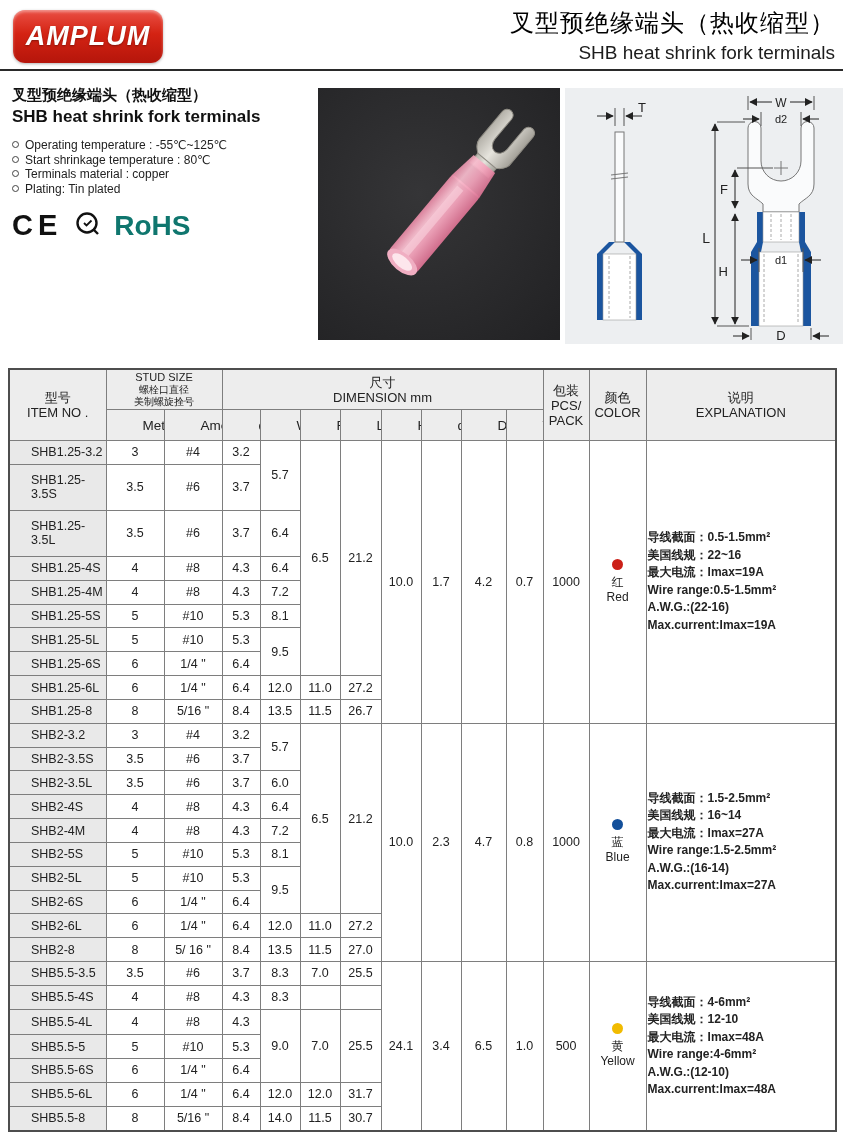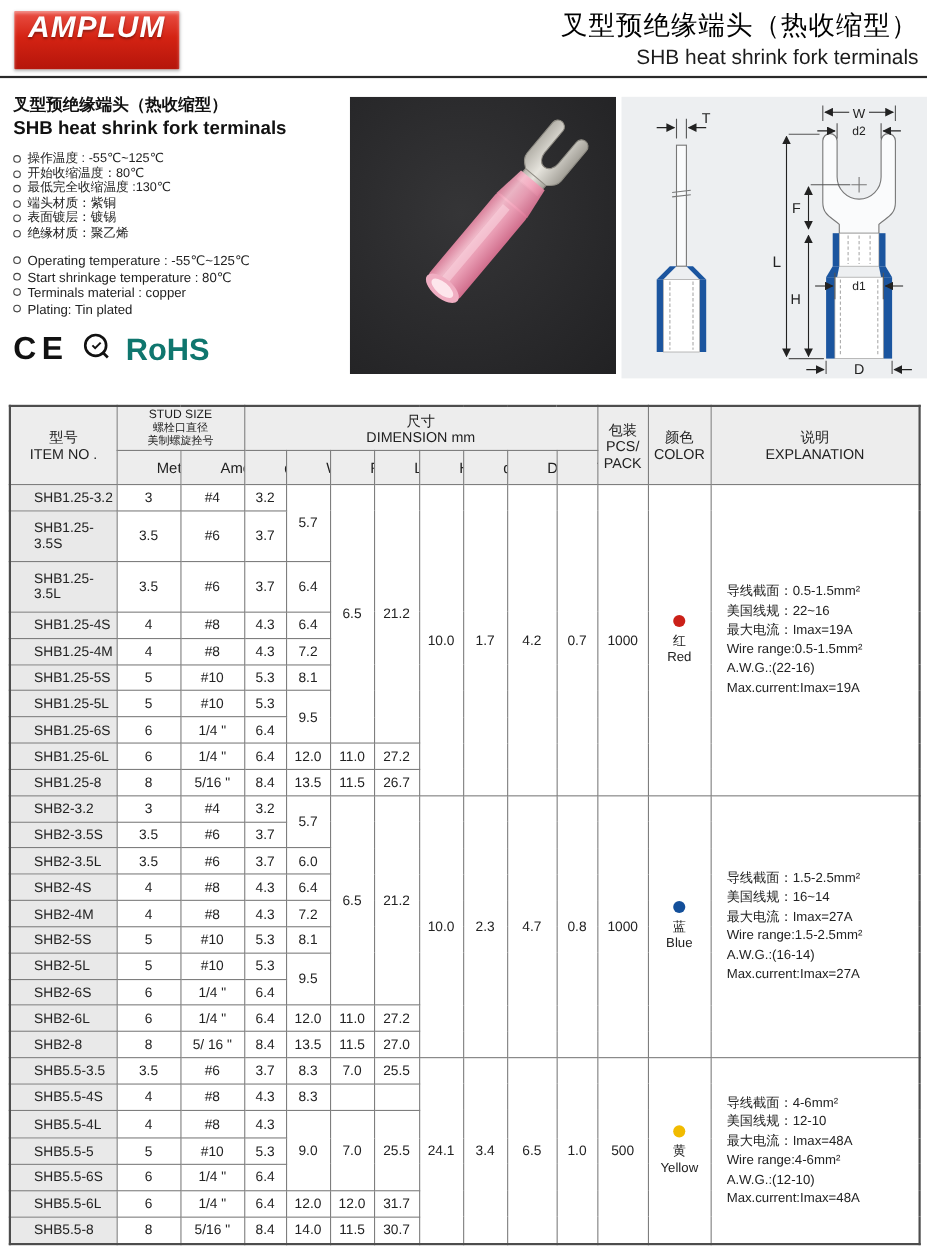--- a/index.html
+++ b/index.html
@@ -2,24 +2,24 @@
 <html><head>
 <meta charset="utf-8">
 <style>
   html,body { margin:0; padding:0; }
   body {
     width:843px; height:1139px; background:#fff; position:relative;
     font-family:"Liberation Sans","DejaVu Sans",sans-serif; color:#222; overflow:hidden;
   }
   
   .logo {
-    position:absolute; left:13px; top:10px; width:150px; height:53px; border-radius:1px;
+    position:absolute; left:13px; top:10px; width:150px; height:53px; border-radius:12px;
     background:linear-gradient(180deg,#ea5045 0%,#d42313 45%,#b5150b 100%);
     box-shadow:inset 0 2px 3px rgba(255,255,255,.4), 0 1px 3px rgba(0,0,0,.3);
-    display:flex; justify-content:center;
+    display:flex; align-items:center; justify-content:center;
   }
   .logo span { color:#fff; font-weight:bold; font-style:italic; font-size:27px; letter-spacing:1px;
     text-shadow:0 1px 2px rgba(0,0,0,.35); }
   .head-titles { position:absolute; right:8px; top:7px; text-align:right; }
   .title-zh { font-size:24px; color:#000; letter-spacing:1px; }
   .title-en { font-size:19px; color:#1c1c1c; margin-top:3px; }
   .rule { position:absolute; left:0; top:69px; width:843px; border-top:2px solid #2a2a2a; }
 
   
   .intro { position:absolute; left:12px; top:86px; width:302px; }
@@ -49,45 +49,37 @@
   .spec tr.h1 { height:38px; }
   .spec tr.h2 { height:31px; }
   .spec tr.h2 th { font-size:13.5px;padding-left:36px; }
   th.stud .stud-t { font-size:11px; line-height:13px; }
   th.stud .stud-s { font-size:10px; line-height:12px; display:flex; justify-content:space-between; padding:0 5px;flex-direction:column; }
   .spec td { font-size:12.5px; text-align:center; color:#222; background:#fff; padding:0; }
   td.c-item { background:#e9e9e9; text-align:left; padding-left:21px; }
   td.c-color { line-height:15px; }
   td.c-color .dot { display:inline-block; width:11px; height:11px; border-radius:50%; margin-bottom:1px; }
   td.c-color div { font-size:12px; }
-  td.c-expl { text-align:left; padding-left:14px; font-size:12px; line-height:17.5px; }
+  td.c-expl { text-align:left; padding-left:1px; font-size:12px; line-height:17.5px;font-weight:bold; }
 </style>
 </head>
 <body>
 
 <div class="logo">
   <span>AMPLUM</span>
 </div>
 <div class="head-titles">
   <div class="title-zh">叉型预绝缘端头（热收缩型）</div>
   <div class="title-en">SHB heat shrink fork terminals</div>
 </div>
 <div class="rule"></div>
 
 <div class="intro">
   <div class="intro-h-zh">叉型预绝缘端头（热收缩型）</div>
   <div class="intro-h-en">SHB heat shrink fork terminals</div>
-  <ul class="specs specs-zh">
-      <li>操作温度 : -55℃~125℃</li>
-      <li>开始收缩温度：80℃</li>
-      <li>最低完全收缩温度 :130℃</li>
-      <li>端头材质：紫铜</li>
-      <li>表面镀层：镀锡</li>
-      <li>绝缘材质：聚乙烯</li>
-    </ul>
   <ul class="specs specs-en">
       <li>Operating temperature : -55℃~125℃</li>
       <li>Start shrinkage temperature : 80℃</li>
       <li>Terminals material : copper</li>
       <li>Plating: Tin plated</li>
     </ul>
   <div class="certs">
     <span class="ce">CE</span>
     <span>
       <svg width="26" height="26" viewBox="0 0 26 26">

